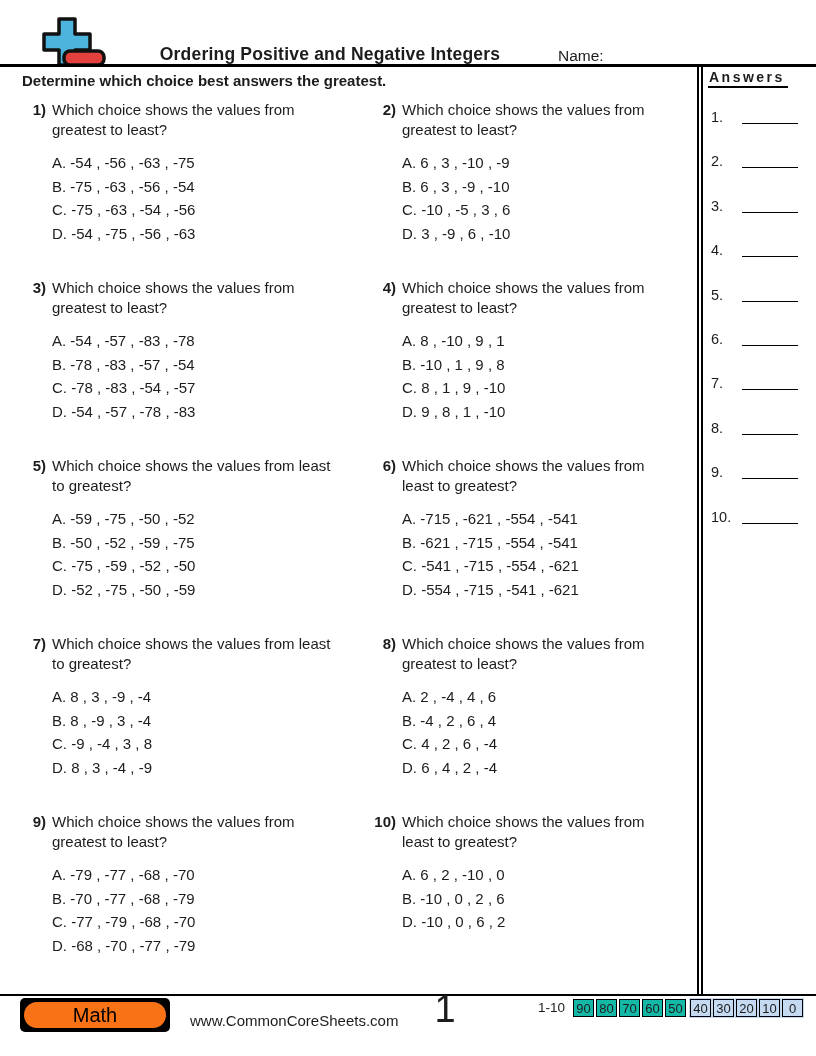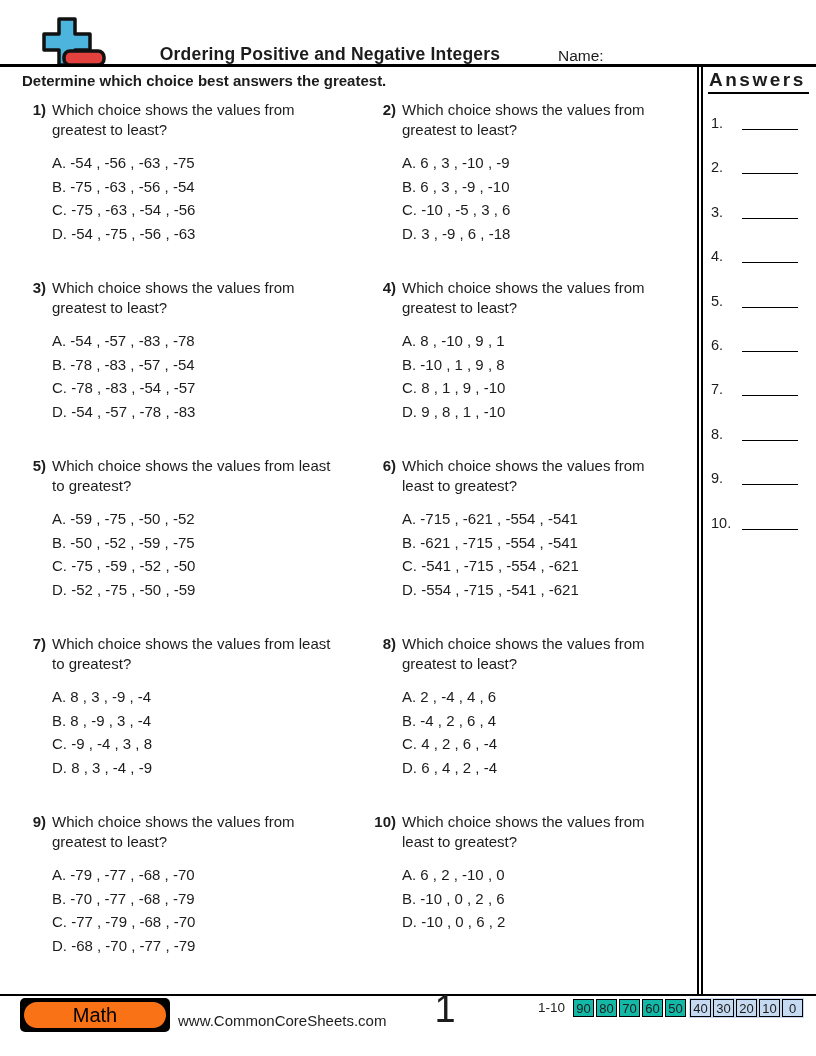--- a/index.html
+++ b/index.html
@@ -34,42 +34,42 @@
   .qchoices { margin-top:12px; }
   .qchoice { font-size:15px; line-height:23.5px; }
 
   
   .answers-panel {
     position:absolute; left:697px; top:66px; width:119px; height:929px;
     border-left:6px double #000;
   }
   .answers-title {
     display:inline-block; margin:3px 0 0 5px; padding:0 3px 1px 1px;
-    font-size:19px; font-weight:700; letter-spacing:2.5px;
+    font-size:14px; font-weight:700; letter-spacing:2.5px;
     border-bottom:2.5px solid #000;
   }
   .answers-list { padding-left:8px; }
   .answer-item { height:44.4px; display:flex; align-items:flex-end; }
   .answer-item:first-child { height:38px; }
   .answer-num { width:26px; font-size:14.5px; line-height:17px; }
   .answer-blank { width:56px; border-bottom:1.6px solid #000; margin-left:5px; margin-bottom:2px; }
 
   
   .footer-rule { position:absolute; left:0; top:994px; width:816px; border-top:2.5px solid #000; }
   .math-badge {
     position:absolute; left:20px; top:998px; width:150px; height:34px;
     background:#000; border-radius:5px;
   }
   .math-badge-inner {
     position:absolute; left:4px; top:4px; right:4px; bottom:4px;
     background:#f97316; border-radius:15px;
     display:flex; align-items:center; justify-content:center;
     font-size:20px; font-weight:400; color:#000;
   }
-  .site-url { position:absolute; left:178px; top:1012px; font-size:15px; }
+  .site-url { position:absolute; left:190px; top:1012px; font-size:15px; }
   .page-number { position:absolute; left:425px; top:988px; width:40px; text-align:center; font-size:38px; }
   .score-strip { position:absolute; top:998px; right:12px; display:flex; align-items:flex-start; }
   .score-label { font-size:13.5px; margin:2px 7px 0 0; }
   .score-cells { display:flex; gap:2px; padding:1px; }
   .score-cells.blue-group { background:#c5d9f1; margin-left:2px; }
   .score-cell {
     width:21px; height:18px; border:1.4px solid #000;
     font-size:13px; display:flex; align-items:center; justify-content:center;
     background:#14b8a6;
   }
@@ -106,21 +106,21 @@
 
   <div class="q">
     <div class="qnum">2)</div>
     <div class="qbody">
       <div class="qprompt">Which choice shows the values from
 greatest to least?</div>
       <div class="qchoices">
         <div class="qchoice">A. 6 , 3 , -10 , -9</div>
         <div class="qchoice">B. 6 , 3 , -9 , -10</div>
         <div class="qchoice">C. -10 , -5 , 3 , 6</div>
-        <div class="qchoice">D. 3 , -9 , 6 , -18</div>
+        <div class="qchoice">D. 3 , -9 , 6 , -10</div>
       </div>
     </div>
   </div>
 
   <div class="q">
     <div class="qnum">3)</div>
     <div class="qbody">
       <div class="qprompt">Which choice shows the values from
 greatest to least?</div>
       <div class="qchoices">

